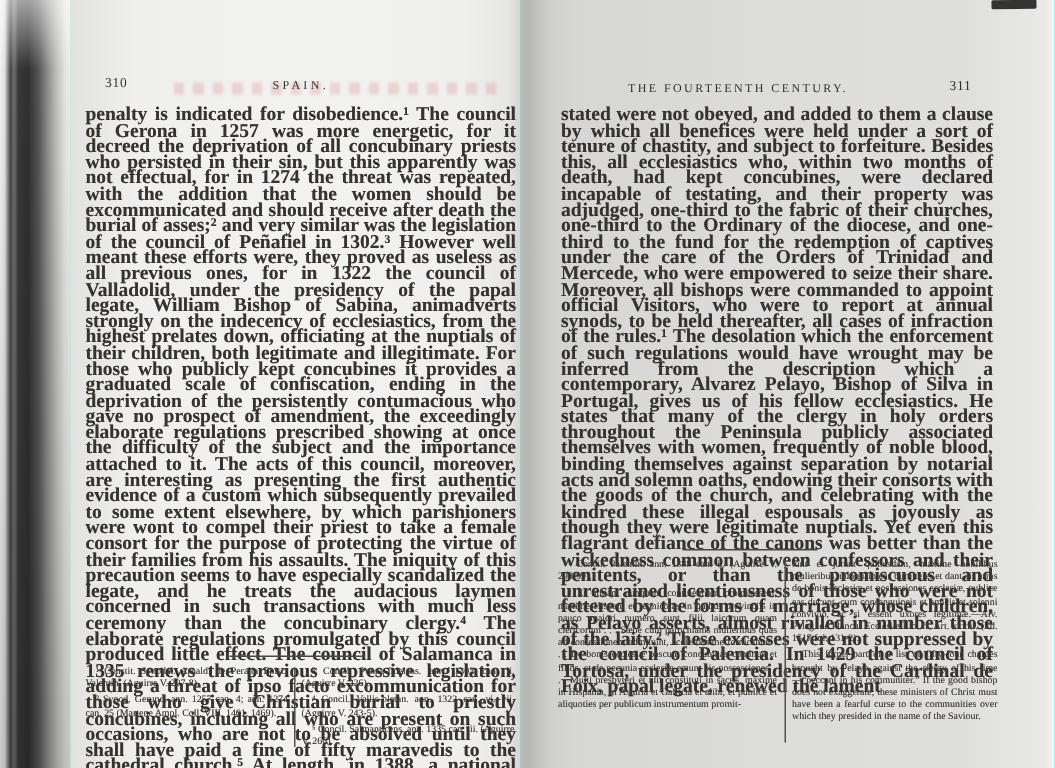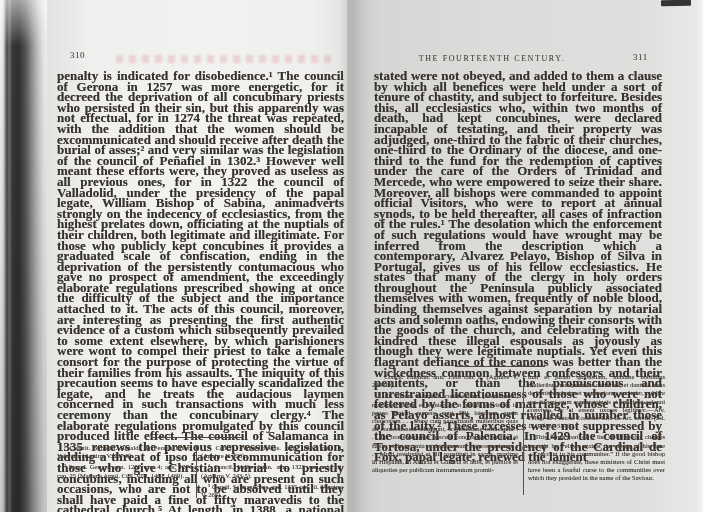--- a/index.html
+++ b/index.html
@@ -73,20 +73,21 @@
 
   <div class="edge-left"></div>
   <div class="page-left"></div>
   <div class="page-right"></div>
   <div class="gutter"></div>
   <div class="edge-right"></div>
   <div class="corner-mark"></div>
   <div class="stamp-bleed"></div>
 
   <div class="pagenum" style="left:70px; top:50px;">310</div>
+  <div class="runhead" style="left:57px; top:52px; width:287px;">SPAIN.</div>
 
   <div class="bodytext" style="left:57px; top:71px; width:287px;">penalty is indicated for disobedience.¹ The council of Gerona in 1257 was more energetic, for it decreed the deprivation of all concubinary priests who persisted in their sin, but this apparently was not effectual, for in 1274 the threat was repeated, with the addition that the women should be excommunicated and should receive after death the burial of asses;² and very similar was the legislation of the council of Peñafiel in 1302.³ However well meant these efforts were, they proved as useless as all previous ones, for in 1322 the council of Valladolid, under the presidency of the papal legate, William Bishop of Sabina, animadverts strongly on the indecency of ecclesiastics, from the highest prelates down, officiating at the nuptials of their children, both legitimate and illegitimate. For those who publicly kept concubines it provides a graduated scale of confiscation, ending in the deprivation of the persistently contumacious who gave no prospect of amendment, the exceedingly elaborate regulations prescribed showing at once the difficulty of the subject and the importance attached to it. The acts of this council, moreover, are interesting as presenting the first authentic evidence of a custom which subsequently prevailed to some extent elsewhere, by which parishioners were wont to compel their priest to take a female consort for the purpose of protecting the virtue of their families from his assaults. The iniquity of this precaution seems to have especially scandalized the legate, and he treats the audacious laymen concerned in such transactions with much less ceremony than the concubinary clergy.⁴ The elaborate regulations promulgated by this council produced little effect. The council of Salamanca in 1335 renews the previous repressive legislation, adding a threat of ipso facto excommunication for those who give Christian burial to priestly concubines, including all who are present on such occasions, who are not to be absolved until they shall have paid a fine of fifty maravedis to the cathedral church.⁵ At length, in 1388, a national council held at Palencia under Cardinal Pedro de Luna, papal legate, made a determined effort to eradicate the ineradicable vice. It renewed the regulations of the council of Valladolid, which it</div>
 
   <div class="fnrule" style="left:153px; top:437px; width:90px;"></div>
 
   <div class="fncol" style="left:57px; top:444px; width:135px;">
     <p>¹ Constit. Synodal. Arnaldi de Peralta Episc. Valentin. (Aguirre V. 207-8).</p>
     <p>² Synod. Gerund. ann. 1257 can. 4; ann. 1274 can. 25 (Martene Ampl. Coll. VIII. 1461, 1469).</p>
   </div>
   <div class="fndivider" style="left:196px; top:445px; height:53px;"></div>

